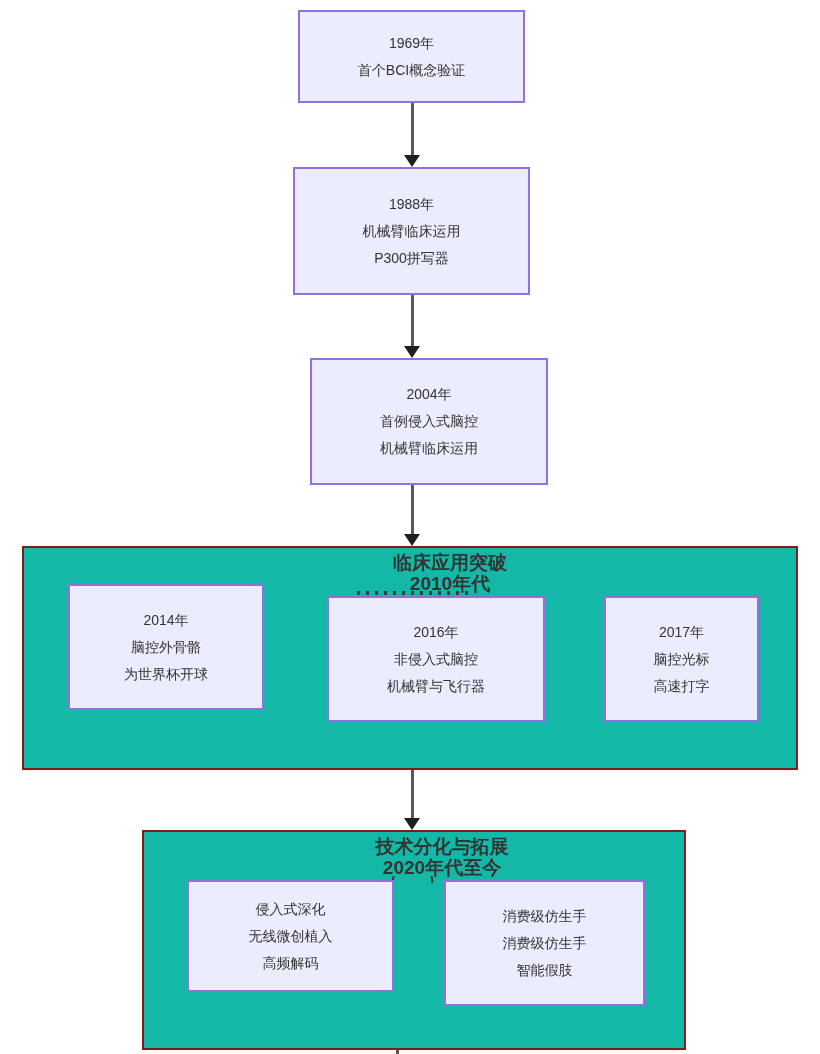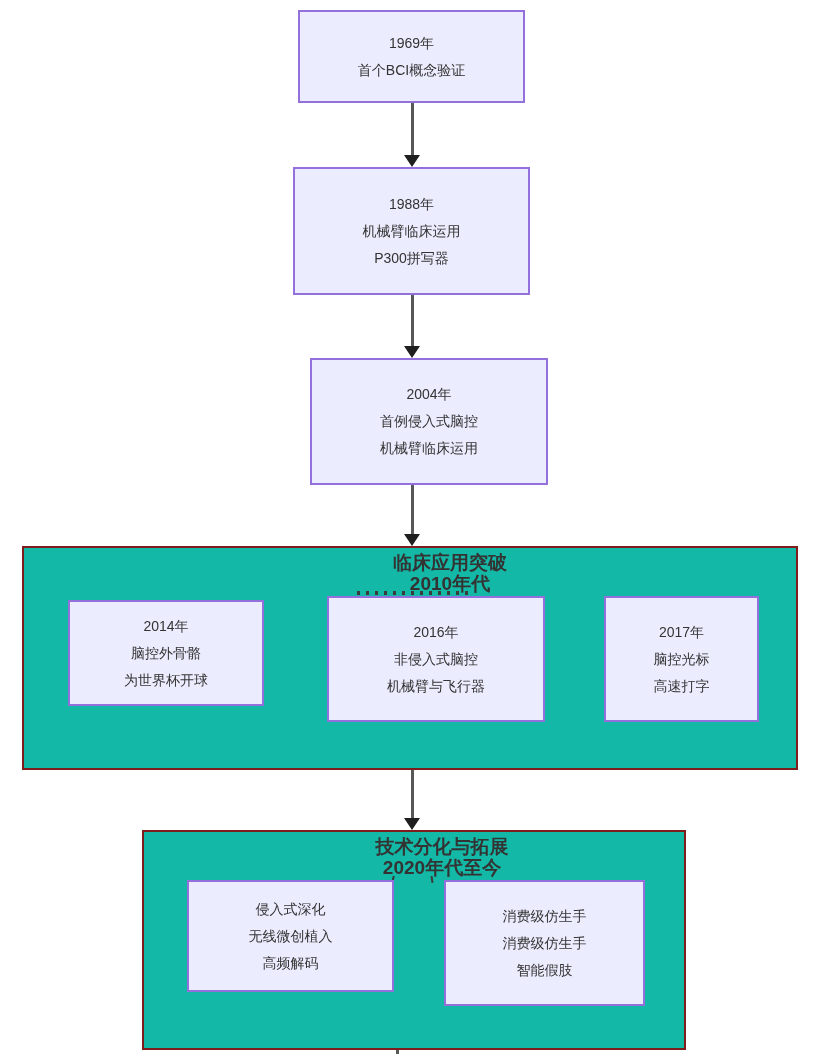--- a/index.html
+++ b/index.html
@@ -126,21 +126,21 @@
     <div class="head"></div>
   </div>
 
   <div class="cluster" style="left:22px; top:546px; width:776px; height:224px;">
     <div class="cluster-title" style="padding-left:40px;">
       <div>临床应用突破</div>
       <div>2010年代</div>
     </div>
     <div class="clipped-dashes" style="left:333px; top:43px; width:115px;"></div>
 
-    <div class="node" style="left:44px; top:52px; width:196px; height:106px;">
+    <div class="node" style="left:44px; top:36px; width:196px; height:126px;">
       <span>2014年</span>
       <span>脑控外骨骼</span>
       <span>为世界杯开球</span>
     </div>
 
     <div class="node" style="left:303px; top:48px; width:218px; height:126px;">
       <span>2016年</span>
       <span>非侵入式脑控</span>
       <span>机械臂与飞行器</span>
     </div>

